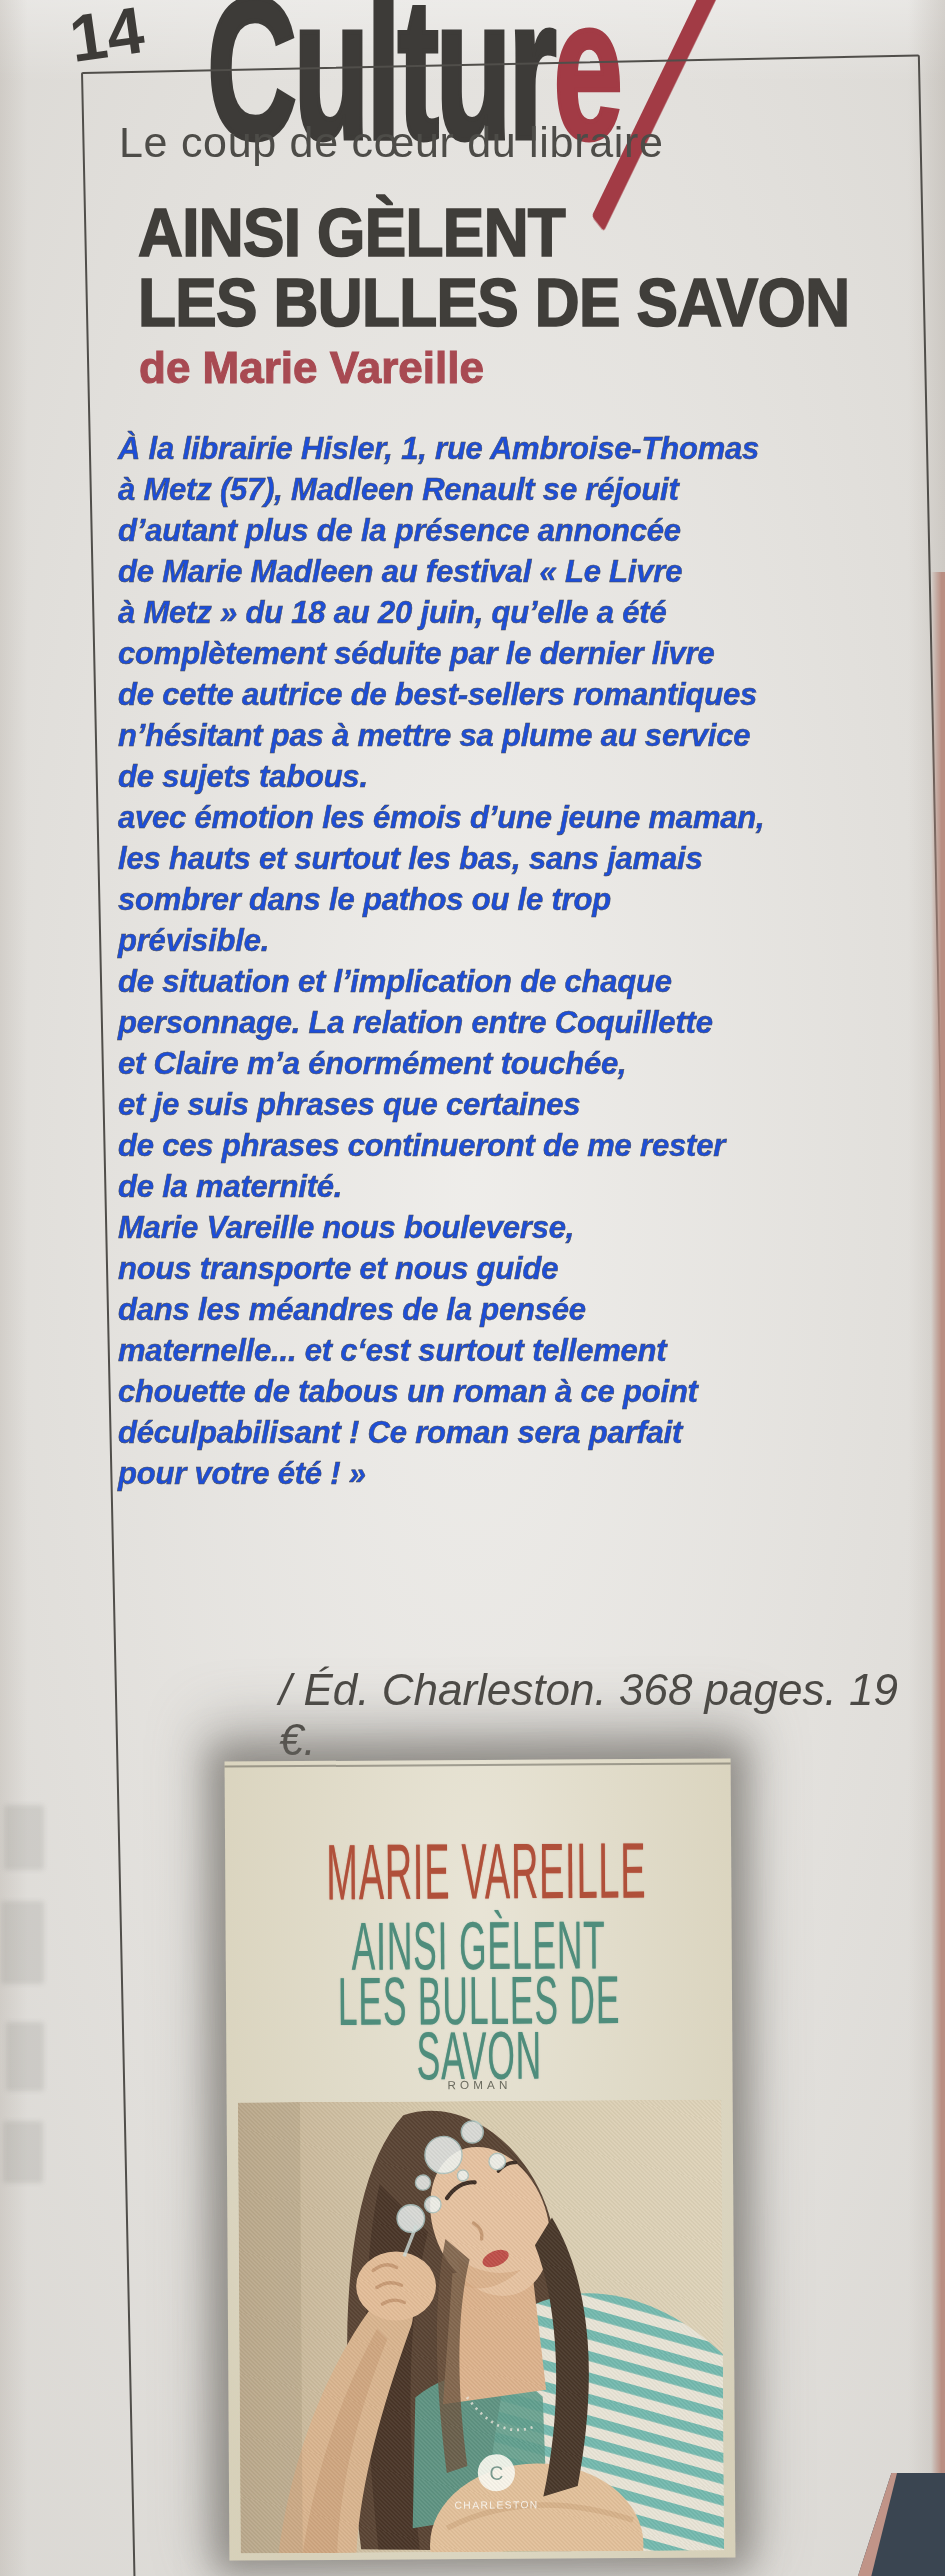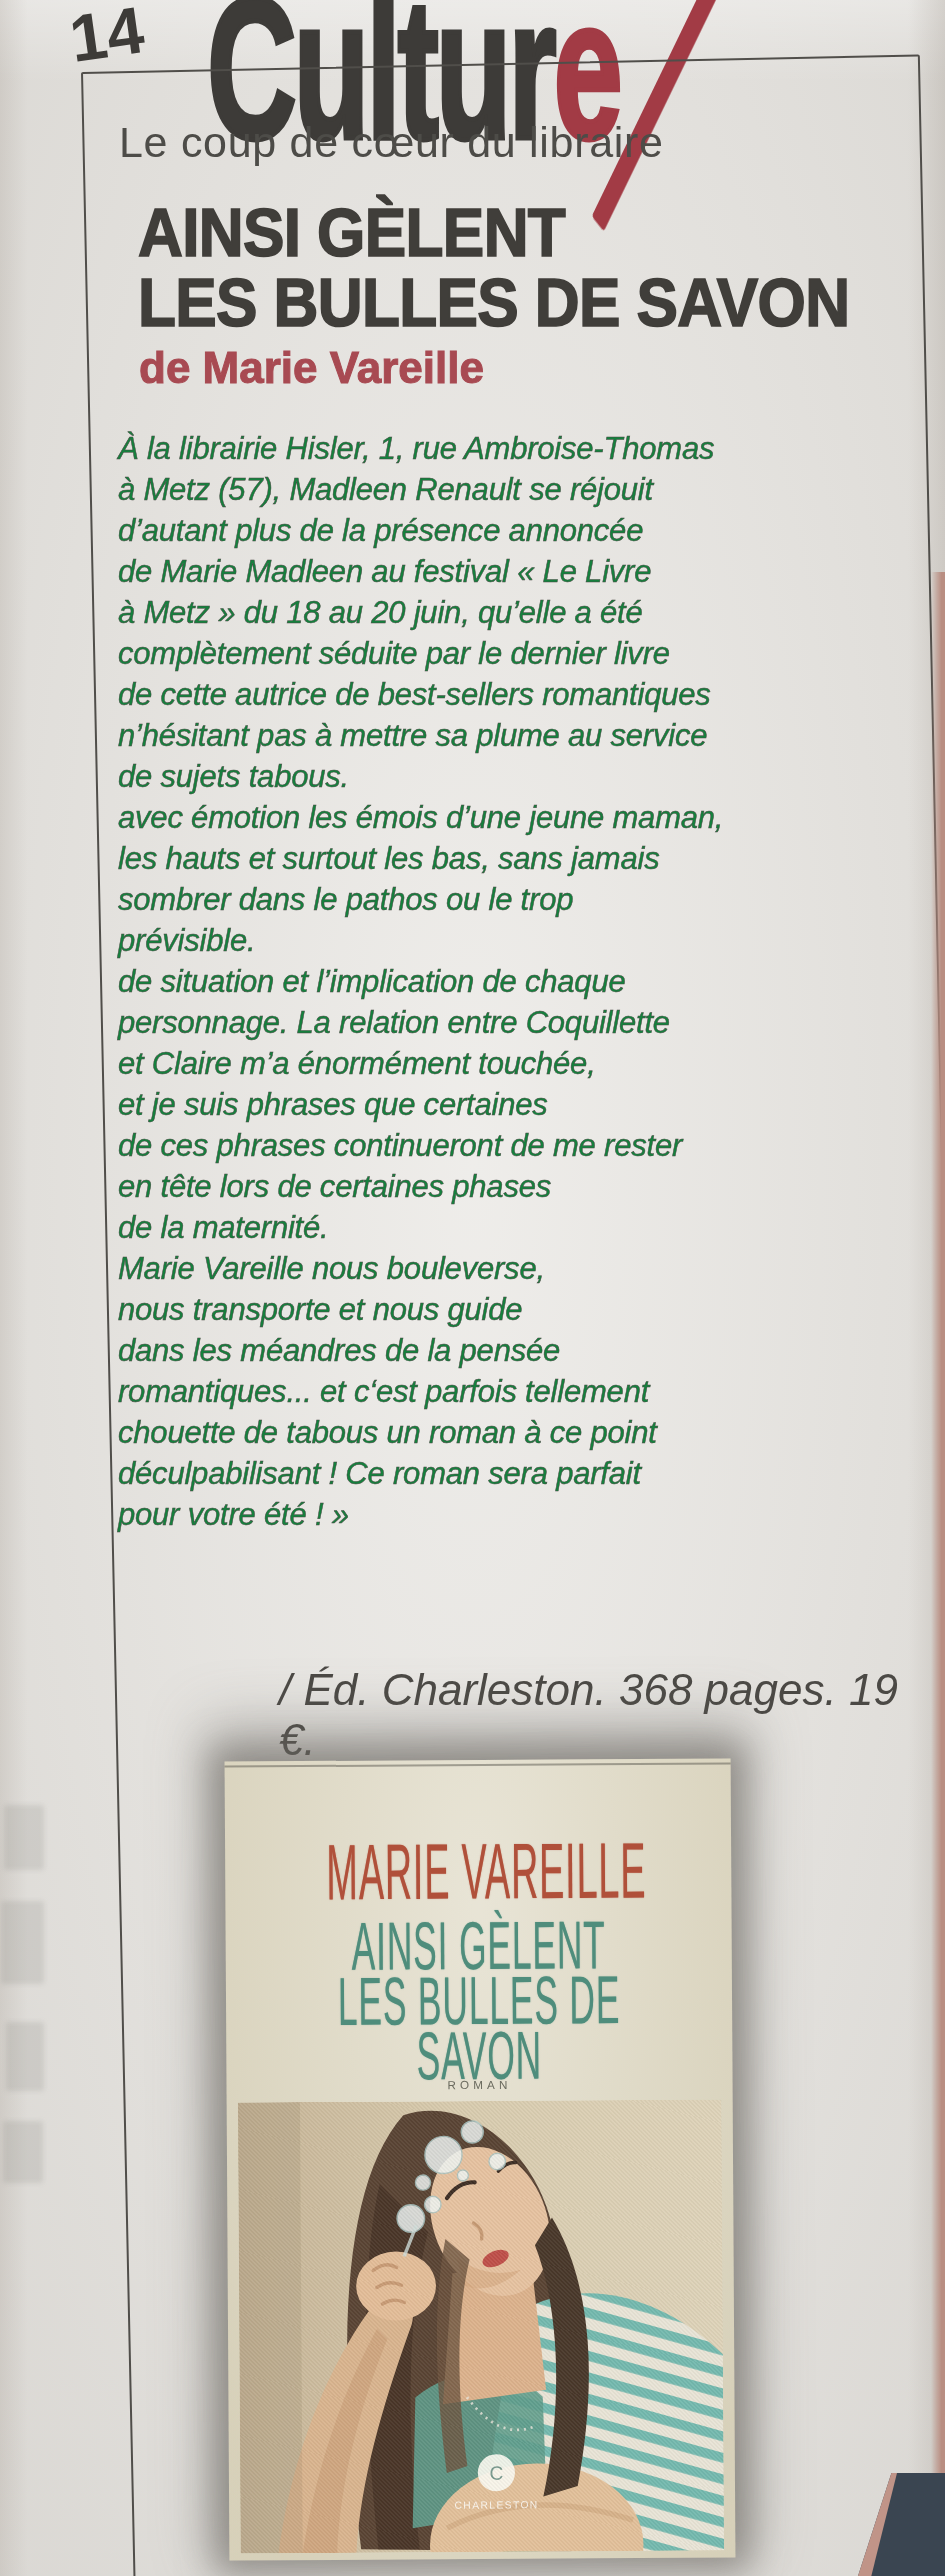--- a/index.html
+++ b/index.html
@@ -42,21 +42,21 @@
 
   .title-block{position:absolute;left:138px;top:198px;}
   .title-line{font-size:69px;line-height:70px;font-weight:700;color:#403e3a;
     -webkit-text-stroke:1.7px #403e3a;letter-spacing:-0.7px;white-space:nowrap;
     transform:scaleX(.9);transform-origin:left;}
 
   .byline{position:absolute;left:139px;top:343px;font-size:44px;font-weight:700;
     color:#a84a52;-webkit-text-stroke:1px #a84a52;}
 
   .body-block{position:absolute;left:118px;top:428px;}
-  .body-line{font-size:31px;line-height:41px;font-weight:400;font-style:italic;color:#15803d;
+  .body-line{font-size:31px;line-height:41px;font-weight:700;font-style:italic;color:#1d4ed8;
     letter-spacing:-0.2px;white-space:nowrap;-webkit-text-stroke:0.5px #4c4a45;}
 
   .credit{position:absolute;left:279px;top:1665px;font-size:44px;font-style:italic;color:#4b4945;
     letter-spacing:0;}
 
   
   .cover{position:absolute;left:227px;top:1760px;width:506px;height:799px;background:#dcd6c0;
     transform:rotate(-.35deg);
     box-shadow:0 0 34px 15px rgba(105,102,96,.55), 0 -20.7px 55px 20.7px rgba(105,102,96,.35);}
   .cover::before{content:"";position:absolute;inset:0;
@@ -112,26 +112,25 @@
       <div class="body-line">de sujets tabous.</div>
       <div class="body-line">avec émotion les émois d’une jeune maman,</div>
       <div class="body-line">les hauts et surtout les bas, sans jamais</div>
       <div class="body-line">sombrer dans le pathos ou le trop</div>
       <div class="body-line">prévisible.</div>
       <div class="body-line">de situation et l’implication de chaque</div>
       <div class="body-line">personnage. La relation entre Coquillette</div>
       <div class="body-line">et Claire m’a énormément touchée,</div>
       <div class="body-line">et je suis phrases que certaines</div>
       <div class="body-line">de ces phrases continueront de me rester</div>
-      <div class="body-line">en tête lors de certaines phases</div>
       <div class="body-line">de la maternité.</div>
       <div class="body-line">Marie Vareille nous bouleverse,</div>
       <div class="body-line">nous transporte et nous guide</div>
       <div class="body-line">dans les méandres de la pensée</div>
-      <div class="body-line">romantiques... et c‘est parfois tellement</div>
+      <div class="body-line">maternelle... et c‘est surtout tellement</div>
       <div class="body-line">chouette de tabous un roman à ce point</div>
       <div class="body-line">déculpabilisant ! Ce roman sera parfait</div>
       <div class="body-line">pour votre été ! »</div>
     </div>
 
   <div class="credit">/ Éd. Charleston. 368 pages. 19 €.</div>
 
   <div class="cover">
     <div class="cover-inner-line"></div>
     <div class="cover-author">MARIE VAREILLE</div>

